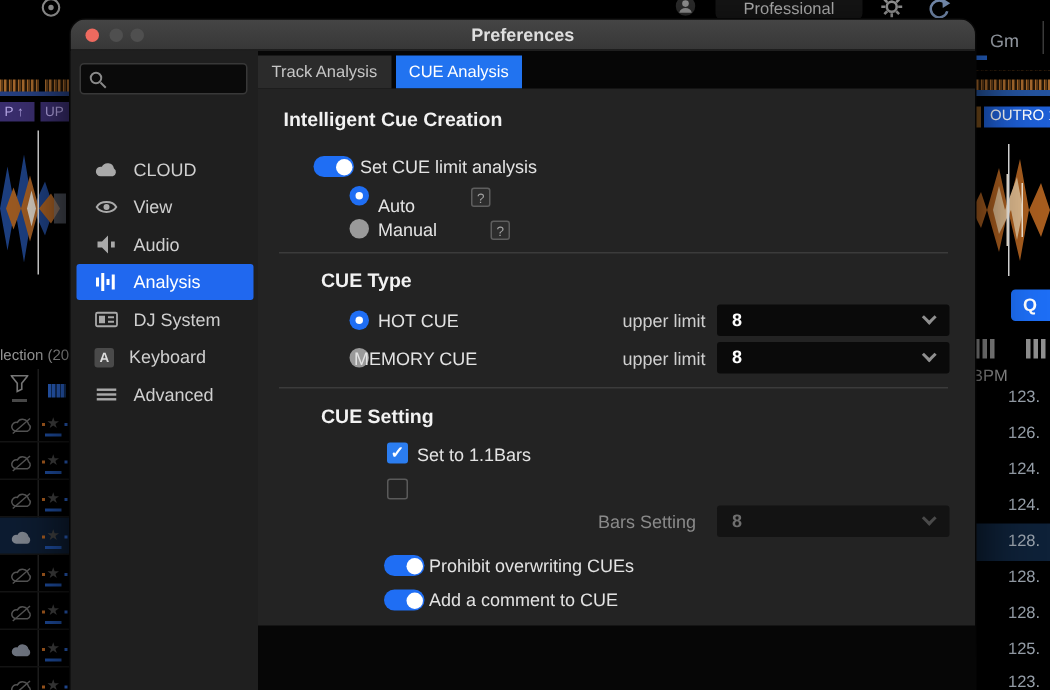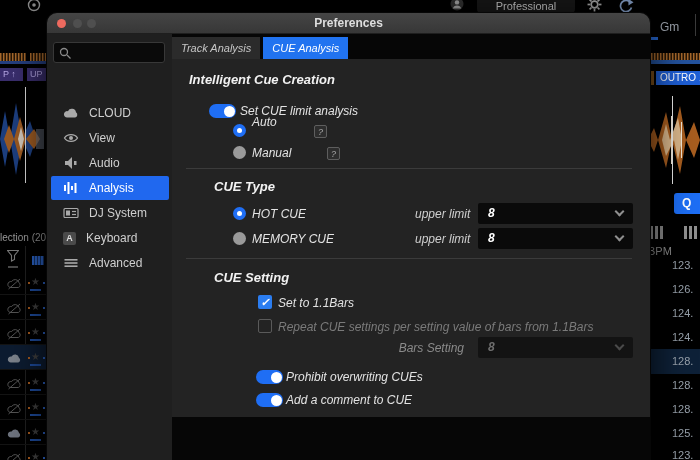--- a/index.html
+++ b/index.html
@@ -73,21 +73,21 @@
   .search input { position:absolute; left:20px; top:1px; width:88px; height:17px; background:transparent;
                   border:none; outline:none; color:#ddd; font-size:11px; }
   .side-item { position:absolute; left:4px; width:118px; height:24px; display:flex; align-items:center;
                gap:10px; padding-left:12px; color:#a9a9a9; border-radius:2px; }
   .side-item .si-label { color:#cfcfcf; font-size:12px; }
   .side-item.sel { background:#2068ef; color:#fff; }
   .side-item.sel .si-label { color:#fff; }
   .kbd-box { width:13px; height:13px; background:#4a4a4a; border-radius:2px; color:#ddd;
              font-size:9px; font-weight:bold; text-align:center; line-height:13px; }
 
-  .main { position:absolute; left:125px; top:0; right:0; bottom:0; background:#060606;font-style:italic; }
+  .main { position:absolute; left:125px; top:0; right:0; bottom:0; background:#060606; }
   .tabs { position:absolute; left:0; top:3px; display:flex; gap:3px; }
   .tab { height:22px; line-height:22px; padding:0 9px; font-size:11px; background:#2b2b2b; color:#c6c6c6; }
   .tab.active { background:#2173f0; color:#fff; }
   .content { position:absolute; left:0; top:25px; right:0; height:358px; background:#232323; }
 
   .sec-h { position:absolute; font-size:13px; font-weight:bold; color:#f2f2f2; white-space:nowrap; }
   .lbl { position:absolute; font-size:12px; color:#e3e3e3; white-space:nowrap; }
   .lbl.dim { color:#7a7a7a; }
   .lbl.mid { color:#cfcfcf; }
   .sep { position:absolute; left:14px; width:446px; height:1px; background:#3b3b3b; }
@@ -369,51 +369,50 @@
           <div class="tab">Track Analysis</div>
           <div class="tab active">CUE Analysis</div>
         </div>
 
         <div class="content">
 
           <div class="sec-h" style="left:17px; top:13px;">Intelligent Cue Creation</div>
           <div class="toggle" style="left:37px; top:45px;"></div>
           <div class="lbl" style="left:68px; top:45px;">Set CUE limit analysis</div>
           <div class="radio sel" style="left:61px; top:65px;"></div>
-          <div class="lbl" style="left:80px; top:56px;">Auto</div>
+          <div class="lbl" style="left:80px; top:71px;">Auto</div>
           <div class="help" style="left:142px; top:66px;">?</div>
           <div class="radio unsel" style="left:61px; top:87px;"></div>
           <div class="lbl" style="left:80px; top:87px;">Manual</div>
           <div class="help" style="left:155px; top:88px;">?</div>
 
           <div class="sep" style="top:109px;"></div>
 
           <div class="sec-h" style="left:42px; top:120px;">CUE Type</div>
           <div class="radio sel" style="left:61px; top:148px;"></div>
           <div class="lbl" style="left:80px; top:148px;">HOT CUE</div>
           <div class="lbl mid" style="left:243px; top:148px;">upper limit</div>
           <div class="dd" style="left:306px; top:144px;">
             <span>8</span>
             <i class="chev"></i>
           </div>
           <div class="radio unsel" style="left:61px; top:173px;"></div>
-          <div class="lbl" style="left:80px; top:173px;">MEMORY CUE</div>
+          <div class="lbl" style="left:64px; top:173px;">MEMORY CUE</div>
           <div class="lbl mid" style="left:243px; top:173px;">upper limit</div>
           <div class="dd" style="left:306px; top:169px;">
             <span>8</span>
             <i class="chev"></i>
           </div>
 
           <div class="sep" style="top:199px;"></div>
 
           <div class="sec-h" style="left:42px; top:211px;">CUE Setting</div>
           <div class="cb checked" style="left:86px; top:236px;">✓</div>
           <div class="lbl" style="left:106px; top:237px;">Set to 1.1Bars</div>
           <div class="cb un" style="left:86px; top:260px;"></div>
-          <div class="lbl dim" style="left:106px; top:261px;">Repeat CUE settings per setting value of bars from 1.1Bars</div>
           <div class="bars-lbl">Bars Setting</div>
           <div class="dd disabled" style="left:306px; top:278px;">
             <span>8</span>
             <i class="chev"></i>
           </div>
           <div class="toggle" style="left:84px; top:311px;"></div>
           <div class="lbl" style="left:114px; top:311px;">Prohibit overwriting CUEs</div>
           <div class="toggle" style="left:84px; top:334px;"></div>
           <div class="lbl" style="left:114px; top:334px;">Add a comment to CUE</div>
         </div>

